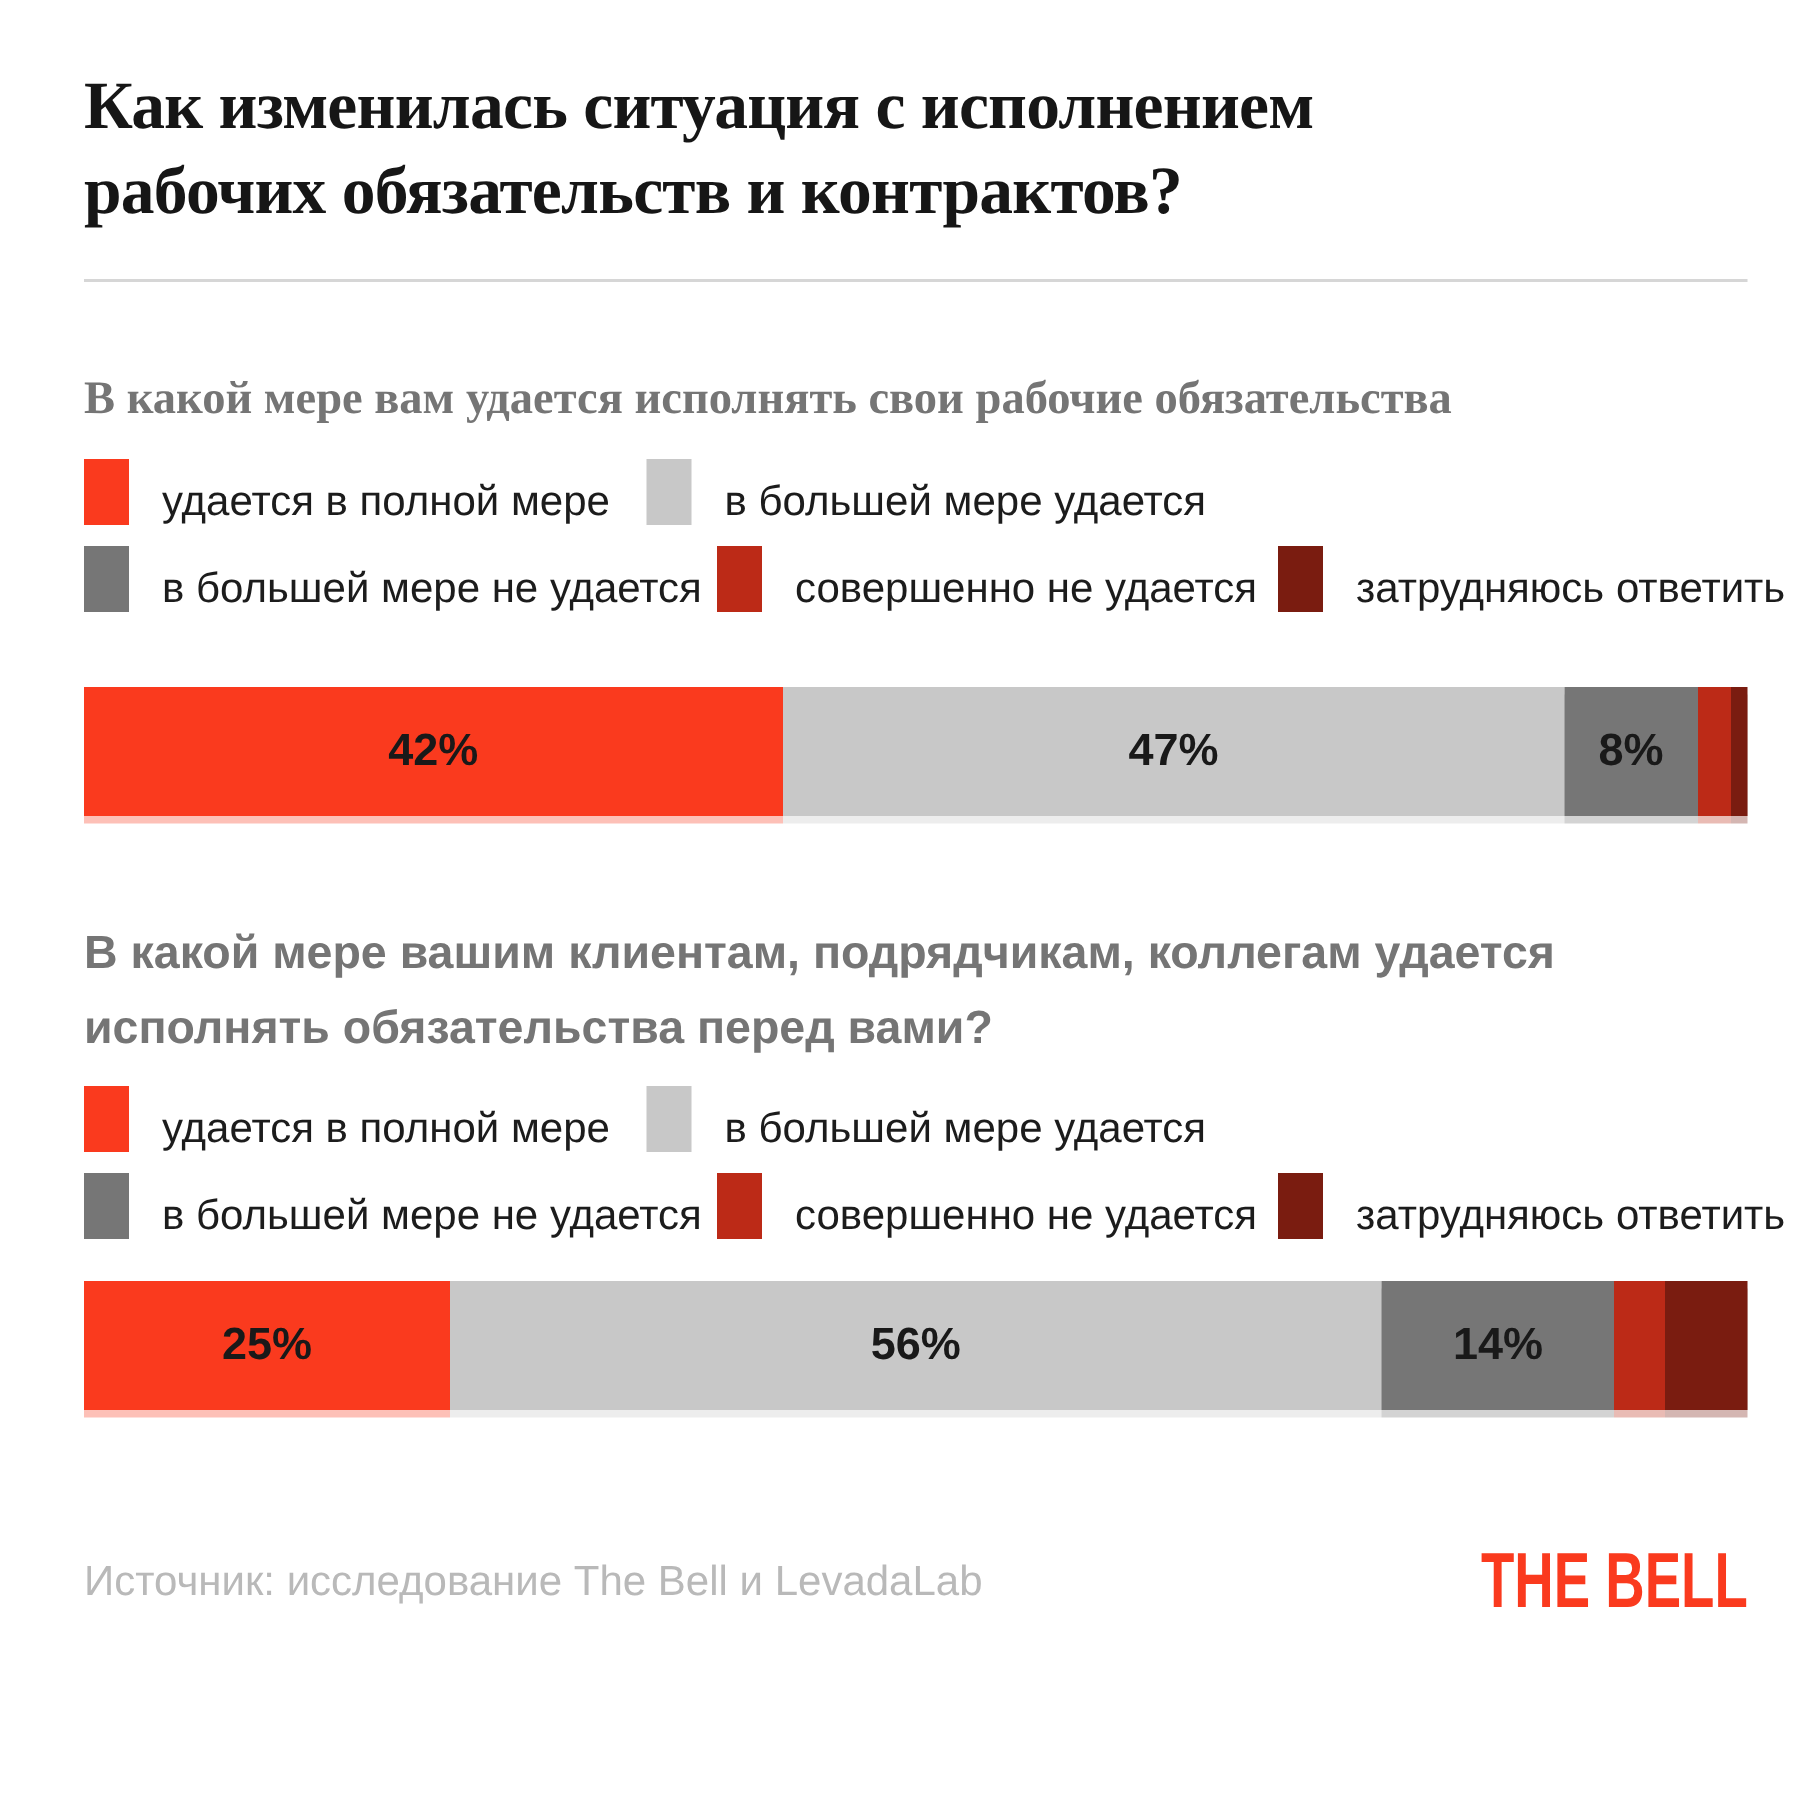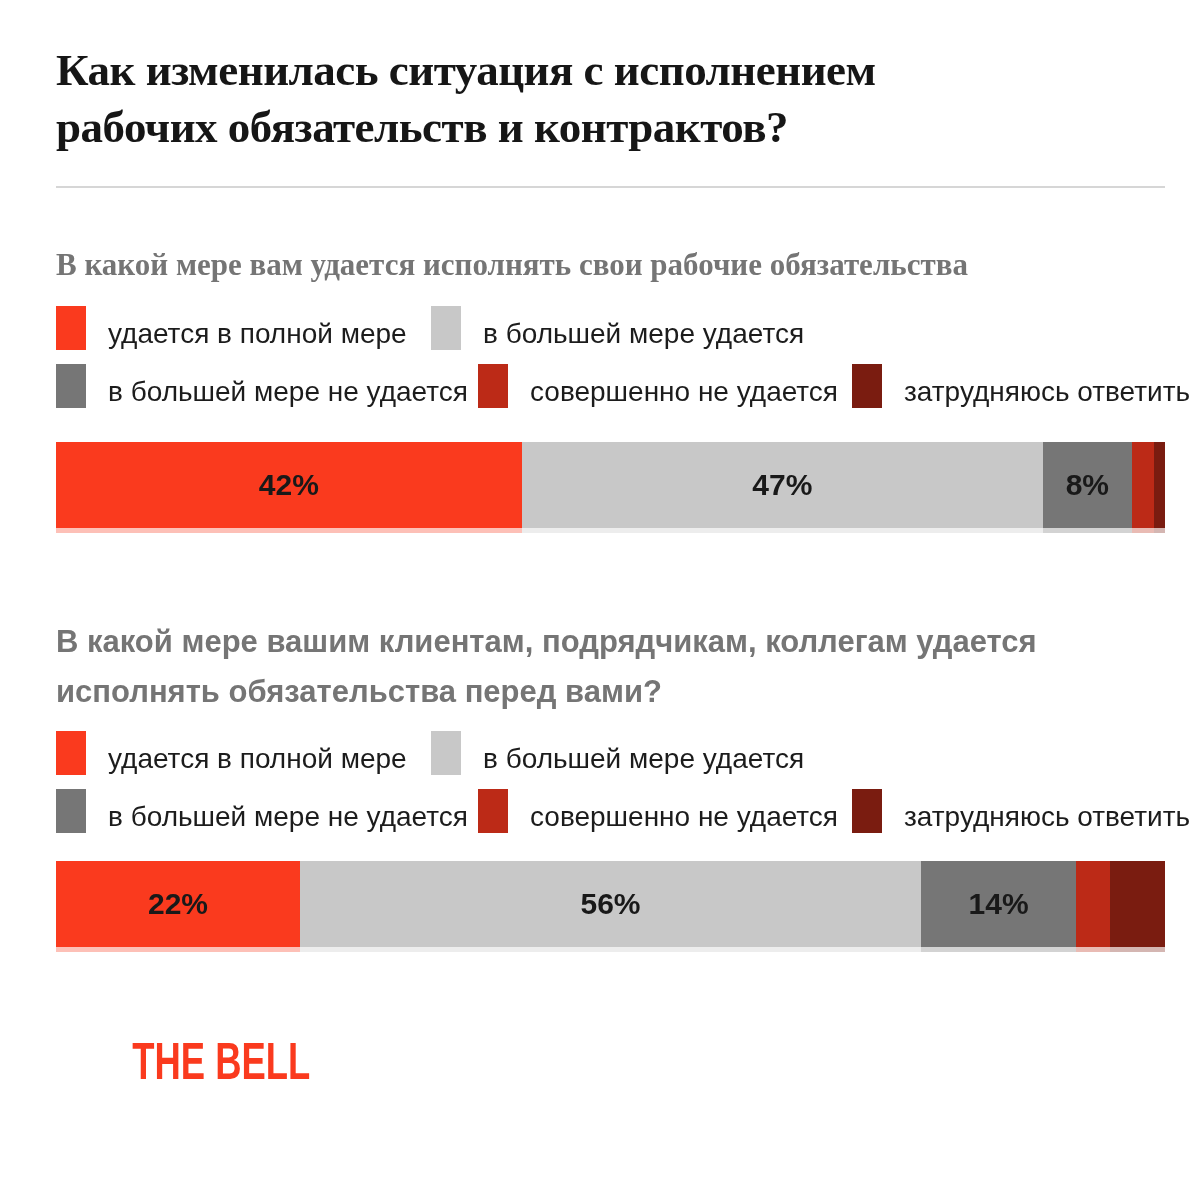--- a/index.html
+++ b/index.html
@@ -37,31 +37,31 @@
 
   .question {
     margin: 0;
     font-weight: 700;
     font-size: 31px;
     line-height: 50px;
     color: #757575;
   }
   .question span { display: block; }
   .chart-1 .question { margin-top: 52px; font-family: Liberation Serif, serif; }
-  .chart-2 .question { margin-top: 89px; }
+  .chart-2 .question { margin-top: 66px; }
 
   .legend { position: relative; height: 102px; }
   .chart-1 .legend { margin-top: 16px; }
   .chart-2 .legend { margin-top: 14px; }
   .legend-item { position: absolute; display: flex; align-items: flex-end; height: 44px; }
   .legend-swatch { width: 30px; height: 44px; flex: 0 0 30px; }
   .legend-label { margin-left: 22px; font-size: 28px; color: #1c1c1c; white-space: nowrap; }
 
   .bar { display: flex; width: 100%; height: 86px; }
-  .chart-1 .bar { margin-top: 34px; }
+  .chart-1 .bar { margin-top: 50px; }
   .chart-2 .bar { margin-top: 28px; }
   .bar-segment {
     position: relative; height: 100%;
     display: flex; align-items: center; justify-content: center;
   }
   .bar-label {
     font-weight: 700; font-size: 30px; color: #191919; white-space: nowrap;
   }
 
   .footer {
@@ -153,30 +153,31 @@
           <div class="legend-swatch" style="background: rgb(188, 42, 23);"></div>
           <div class="legend-label">совершенно не удается</div>
         </div>
         <div class="legend-item" style="left: 796px; top: 58px;">
           <div class="legend-swatch" style="background: rgb(122, 28, 16);"></div>
           <div class="legend-label">затрудняюсь ответить</div>
         </div>
       </div>
     <div class="bar">
         <div class="bar-segment" style="width: 22%; background: rgb(250, 58, 30); box-shadow: rgba(250, 58, 30, 0.32) 0px 5px 0px 0px;">
-          <div class="bar-label">22%</div>
+          <div class="bar-label">25%</div>
         </div>
         <div class="bar-segment" style="width: 56%; background: rgb(200, 200, 200); box-shadow: rgba(200, 200, 200, 0.32) 0px 5px 0px 0px;">
           <div class="bar-label">56%</div>
         </div>
         <div class="bar-segment" style="width: 14%; background: rgb(118, 118, 118); box-shadow: rgba(118, 118, 118, 0.32) 0px 5px 0px 0px;">
           <div class="bar-label">14%</div>
         </div>
         <div class="bar-segment" style="width: 3%; background: rgb(188, 42, 23); box-shadow: rgba(188, 42, 23, 0.32) 0px 5px 0px 0px;"></div>
         <div class="bar-segment" style="width: 5%; background: rgb(122, 28, 16); box-shadow: rgba(122, 28, 16, 0.32) 0px 5px 0px 0px;"></div>
       </div>
   </section>
 
   <footer class="footer">
+    <div class="source">Источник: исследование The Bell и LevadaLab</div>
     <div class="logo">THE BELL</div>
   </footer>
 
 </div>
 
 </body></html>

